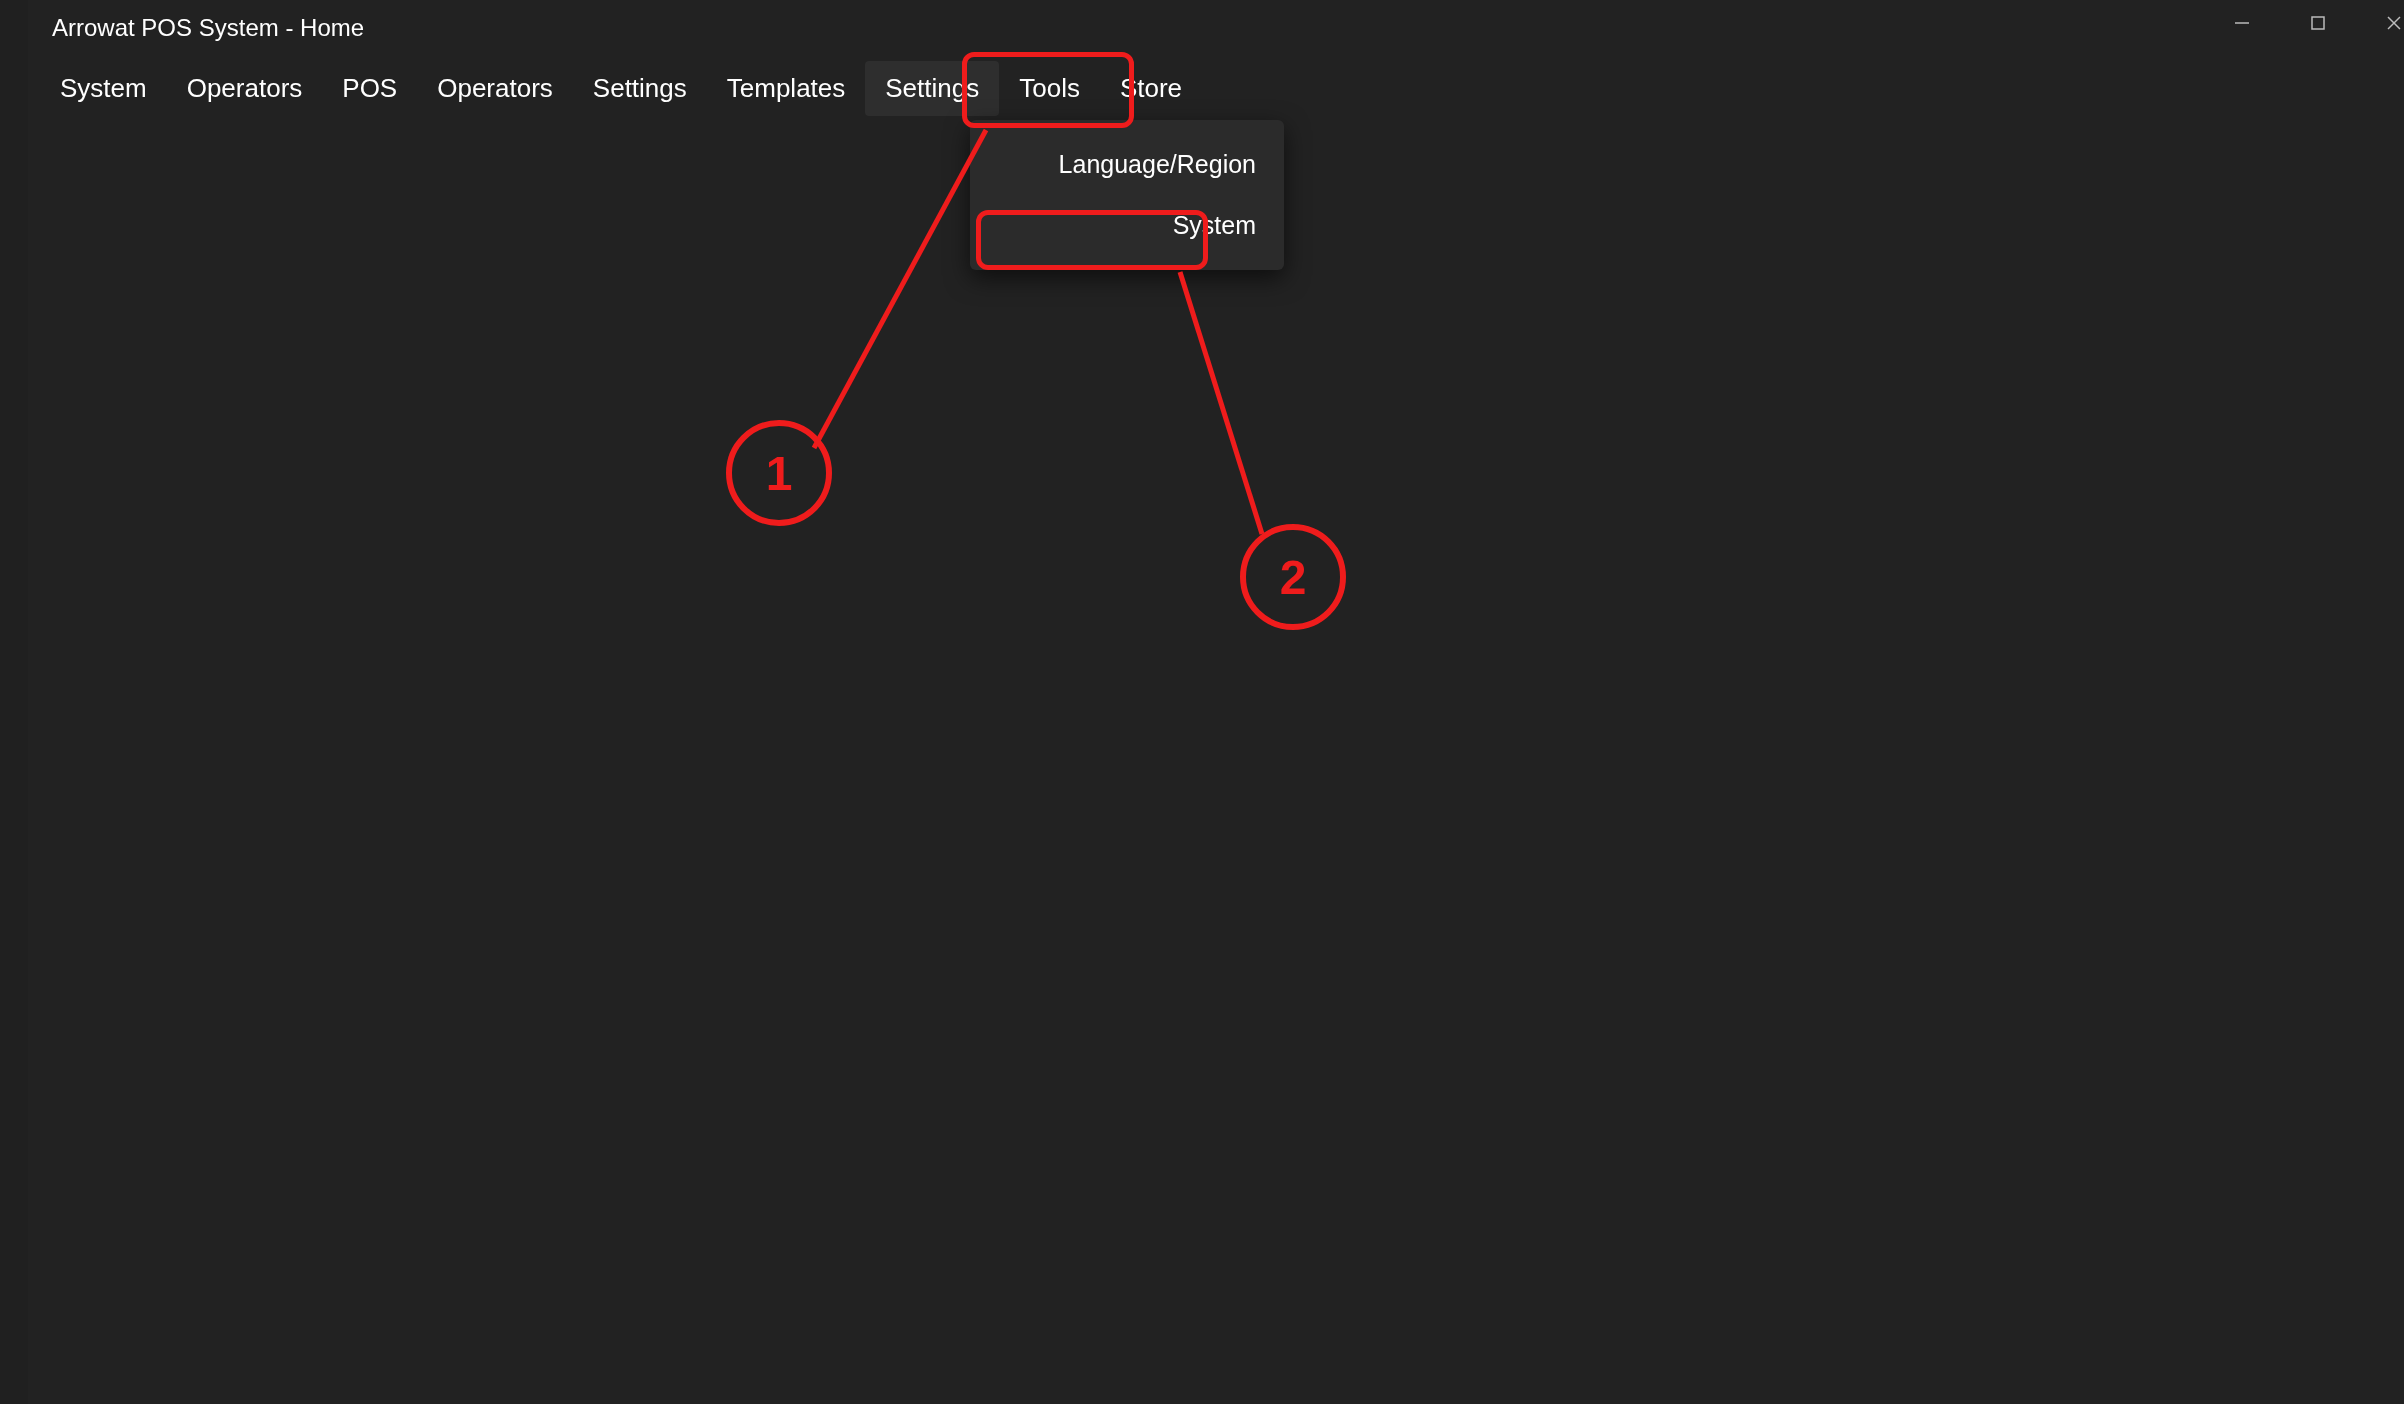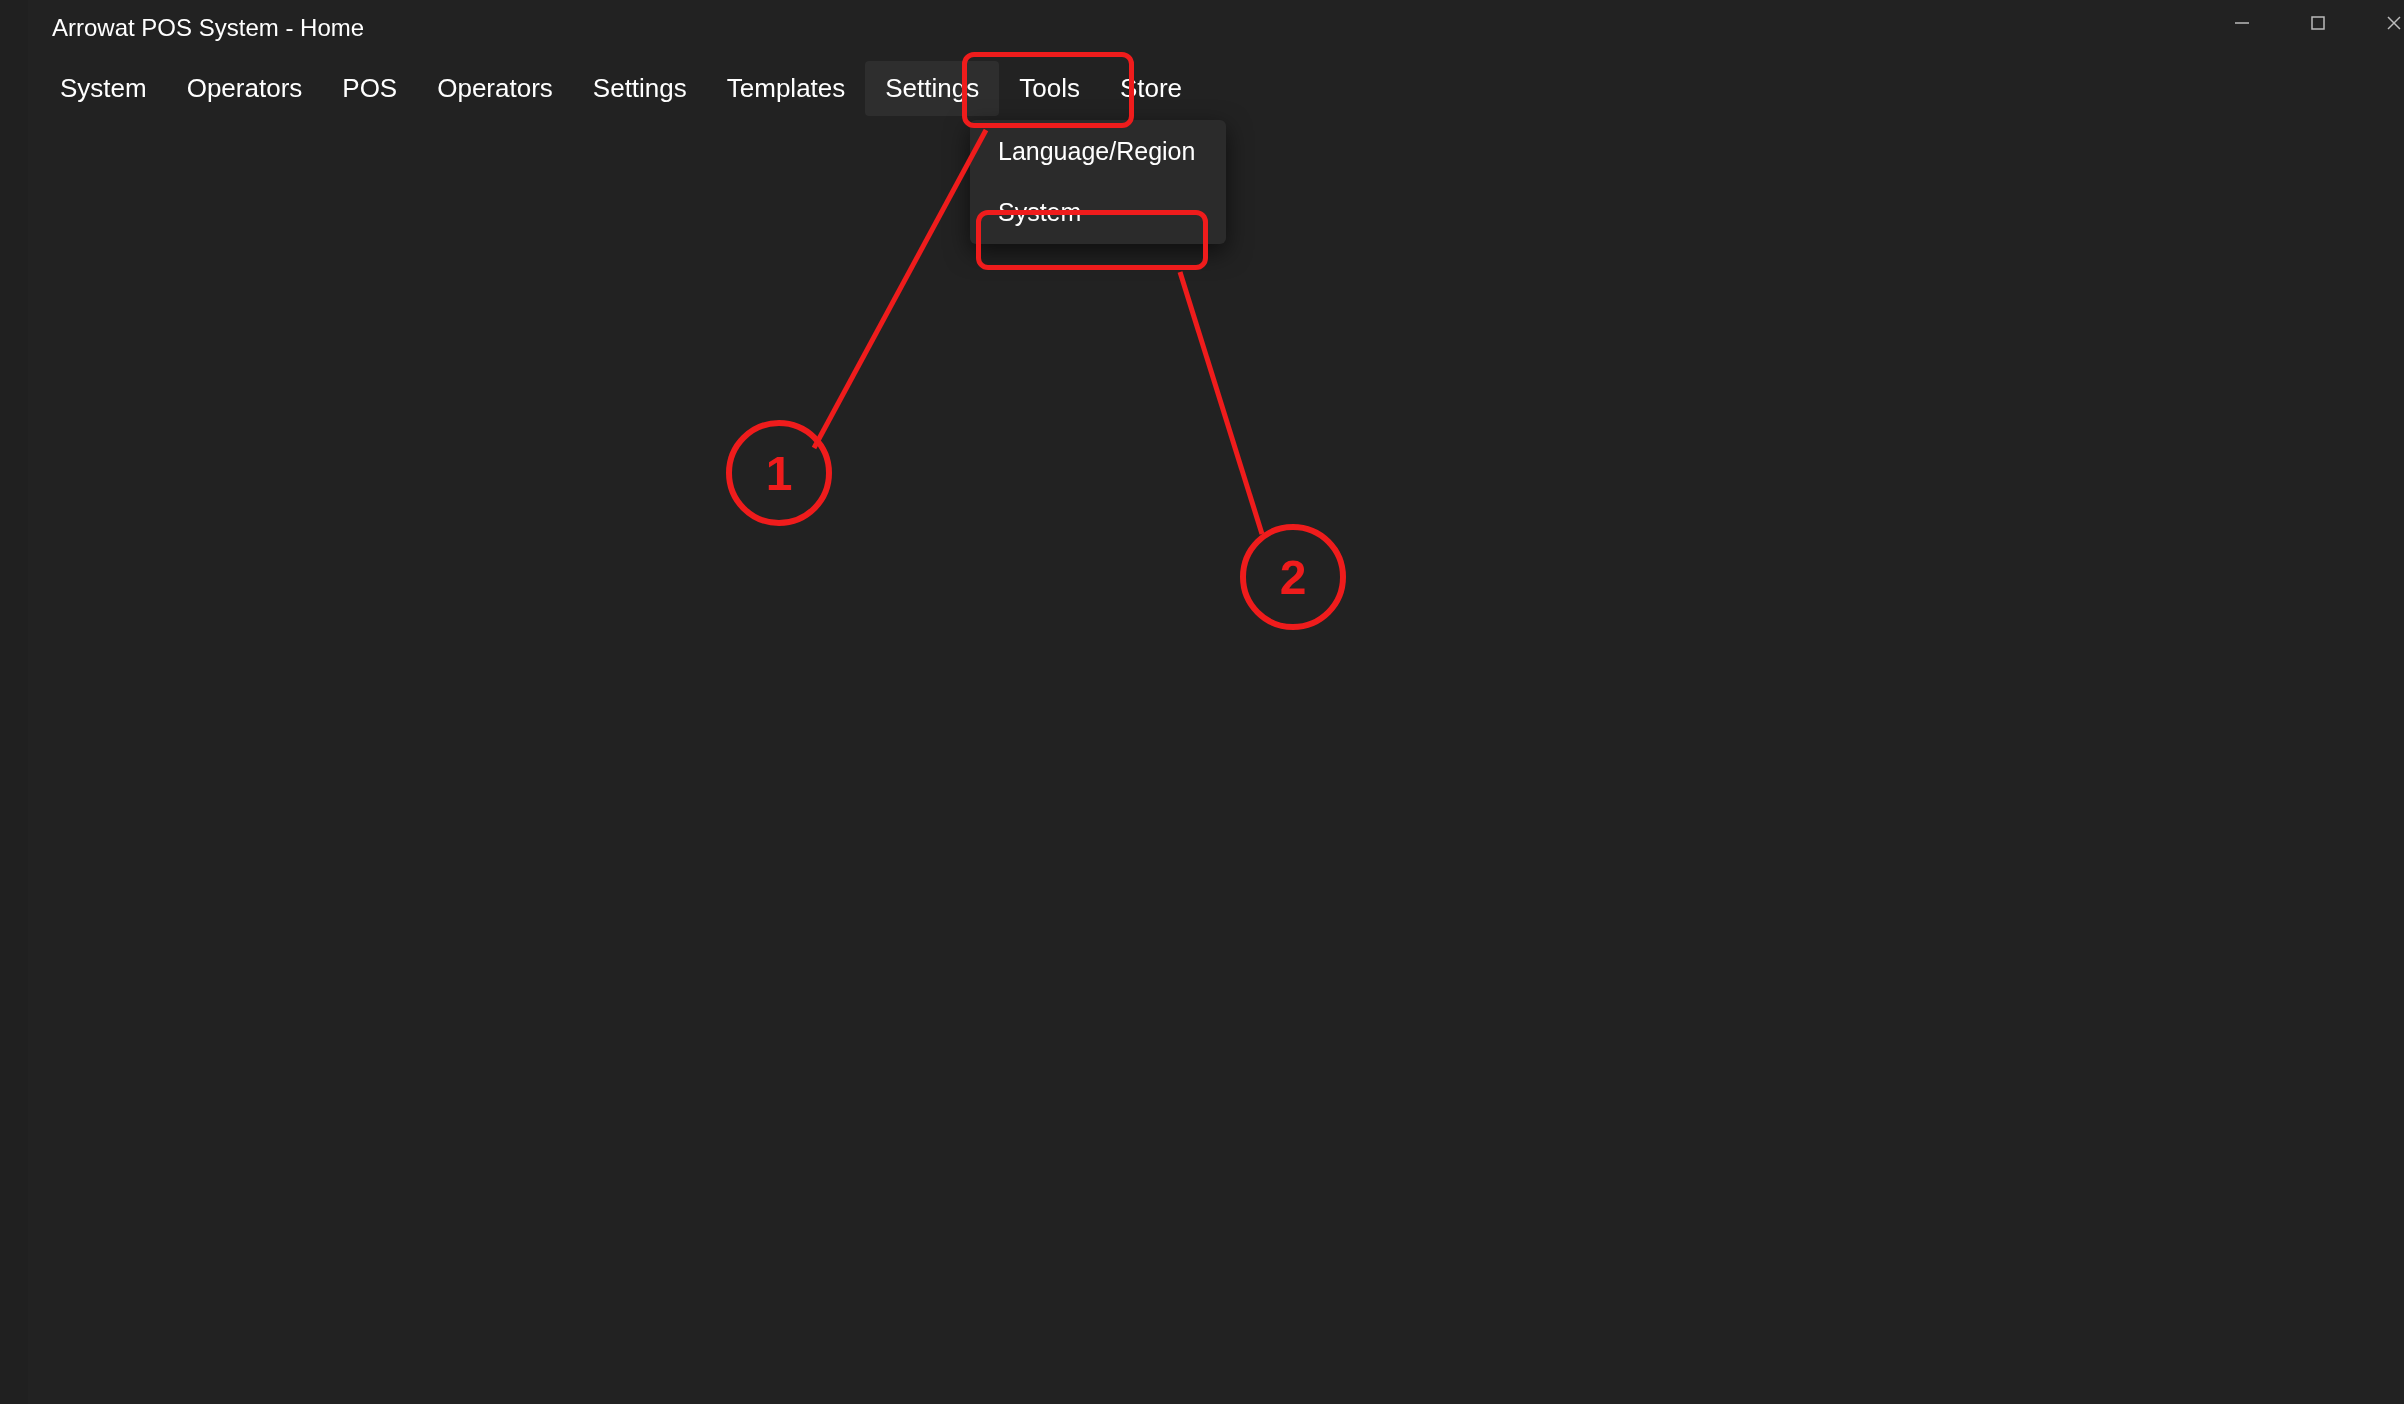--- a/index.html
+++ b/index.html
@@ -66,26 +66,27 @@
     position: relative;
   }
   .menu-item.active {
     background: #2e2e2e;
   }
   
   .dropdown {
     position: absolute;
     top: 120px;
     left: 942px;
-    width: 256px;
+    width: 314px;
     background: #2b2b2b;
     border-radius: 6px;
     box-shadow: 0 8px 24px rgba(0,0,0,0.6);
-    padding: 1px 0;
+    padding: 14px 0;
     z-index: 50;
+    text-align: right;
   }
   .dropdown-item {
     font-size: 25px;
     padding: 16px 22px;
     color: #ffffff;
     cursor: pointer;
     border-radius: 4px;
     margin: 0 6px;
   }
   

